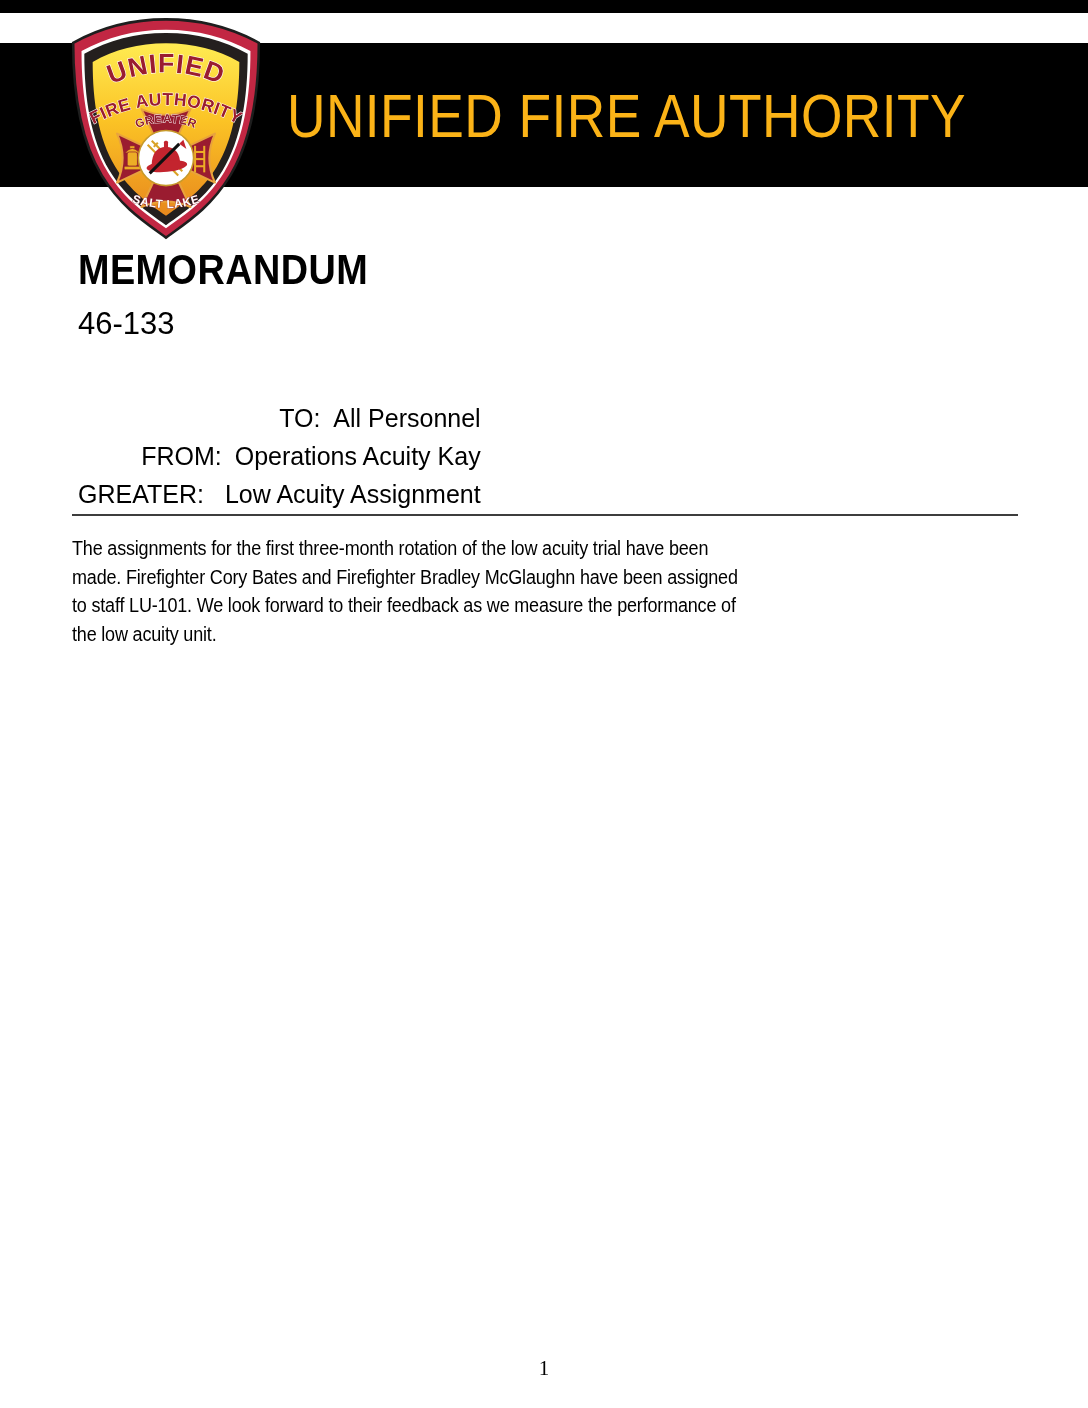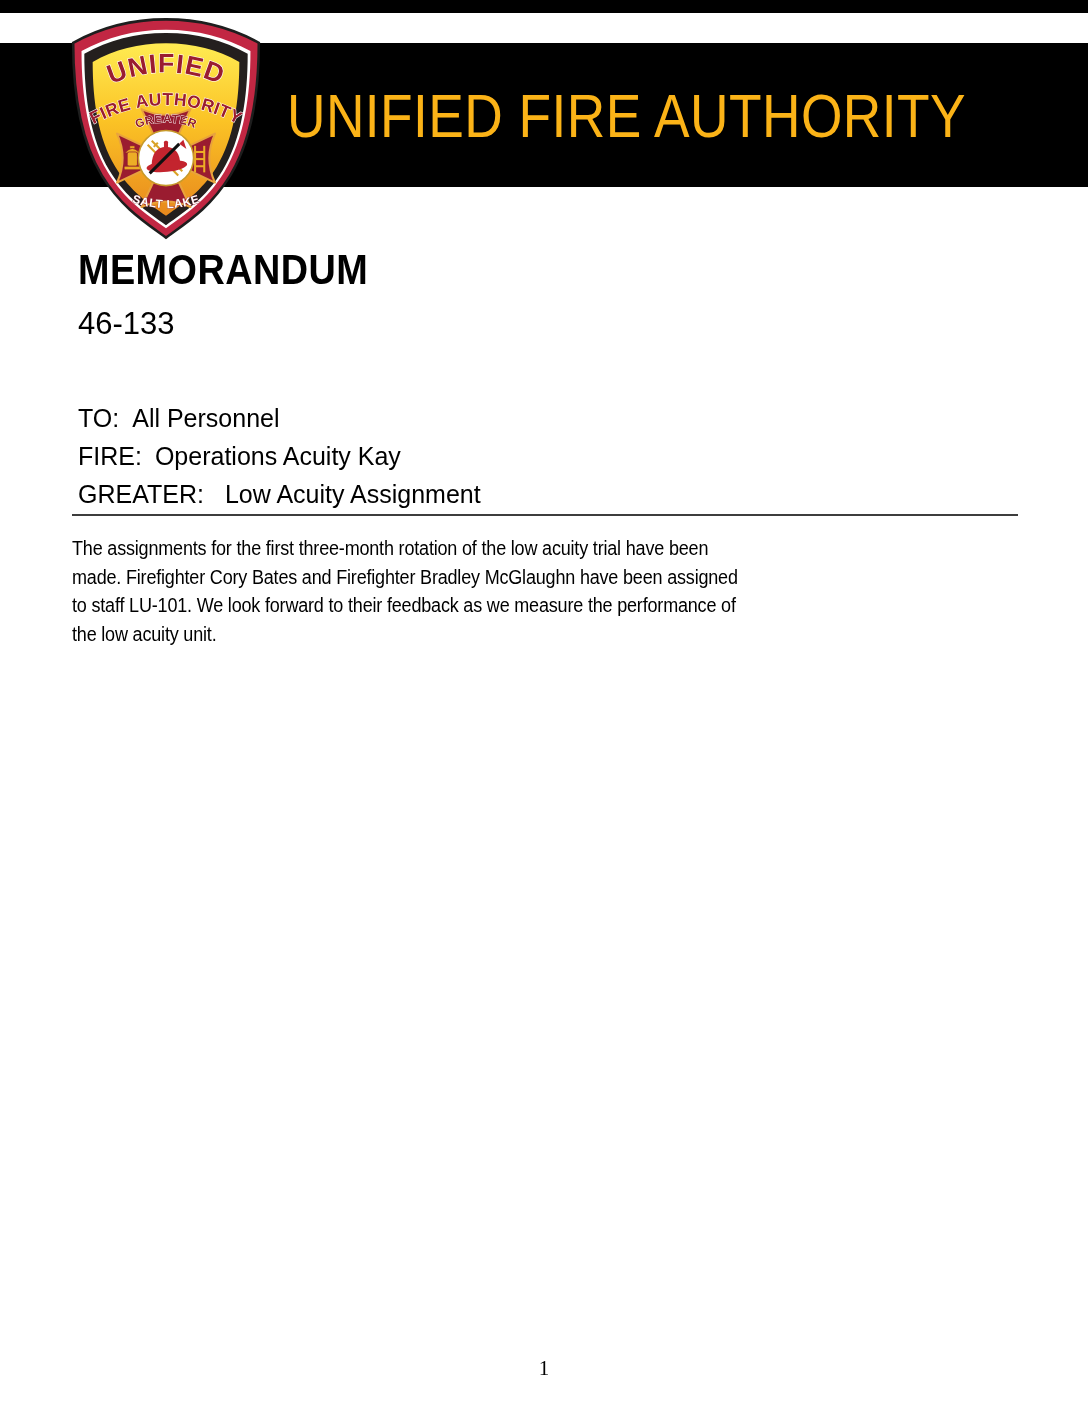--- a/index.html
+++ b/index.html
@@ -44,20 +44,21 @@
   }
   .ref-block{
     position:absolute;left:78px;top:306px;
     font-size:31px;line-height:36px;
     white-space:nowrap;
   }
   .addr-block{
     position:absolute;left:78px;top:399px;
     font-size:25px;line-height:38px;
     white-space:nowrap;
+    text-align:right;
   }
   .addr-line .label{display:inline-block;}
   .addr-line .value{display:inline-block;}
   .gap-wide{margin-left:13px;}
   .gap-narrow{margin-left:21px;}
   .divider{
     position:absolute;left:72px;top:514px;width:946px;height:2px;
     background:#3d3d3d;
   }
   .body-par{
@@ -170,21 +171,21 @@
 
   <div class="ref-block">
     <div>46-133</div>
   </div>
 
   <div class="addr-block">
     <div class="addr-line">
       <span class="label">TO:</span><span class="value gap-wide">All Personnel</span>
     </div>
     <div class="addr-line">
-      <span class="label">FIRE:</span><span class="value gap-wide">Operations Acuity Kay</span>
+      <span class="label">FROM:</span><span class="value gap-wide">Operations Acuity Kay</span>
     </div>
     <div class="addr-line">
       <span class="label">GREATER:</span><span class="value gap-narrow">Low Acuity Assignment</span>
     </div>
   </div>
 
   <div class="divider"></div>
 
   <div class="body-par">
     <div class="body-line">The assignments for the first three-month rotation of the low acuity trial have been</div>

